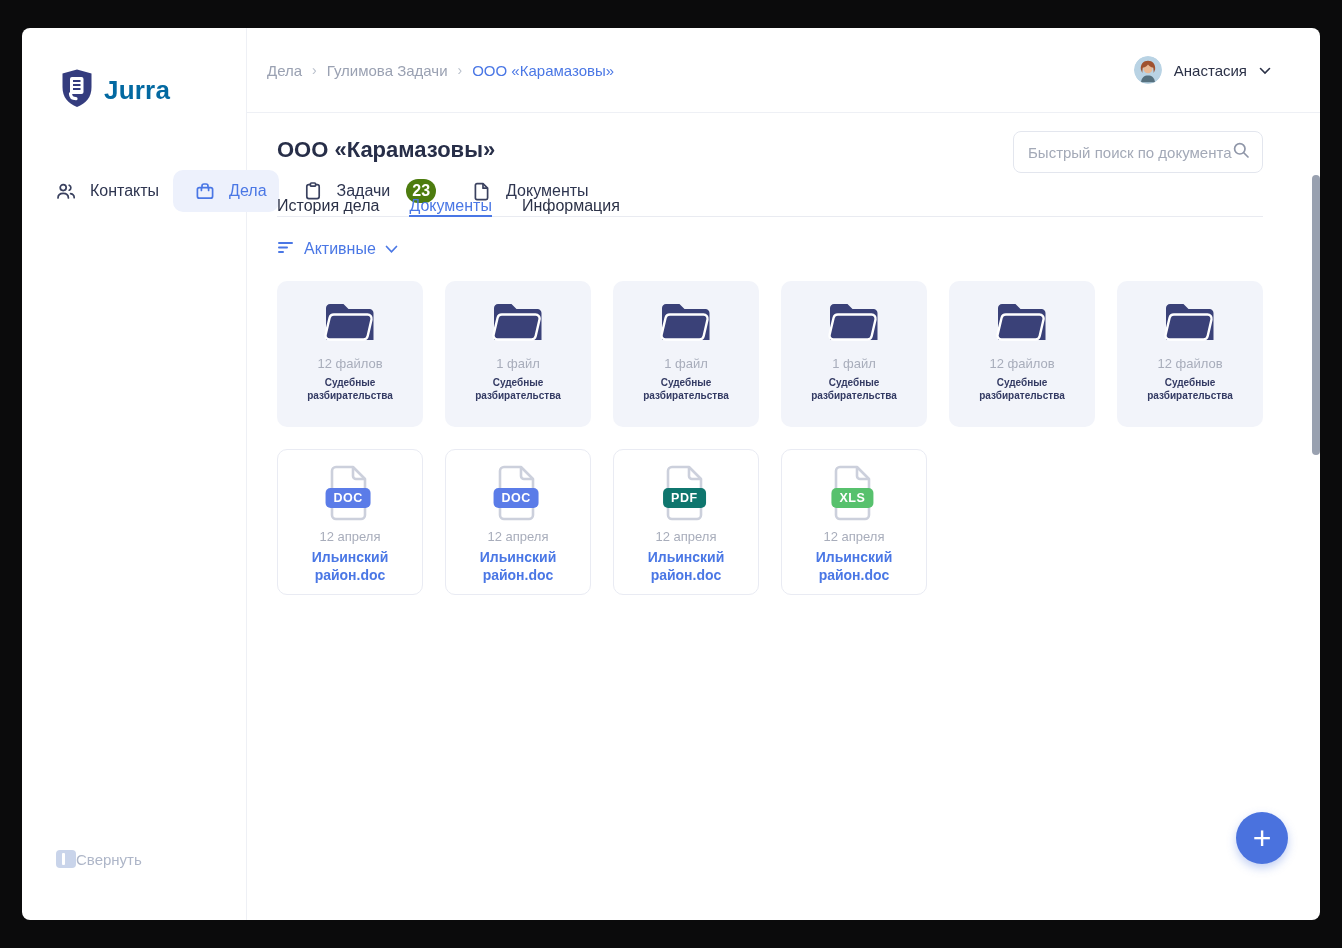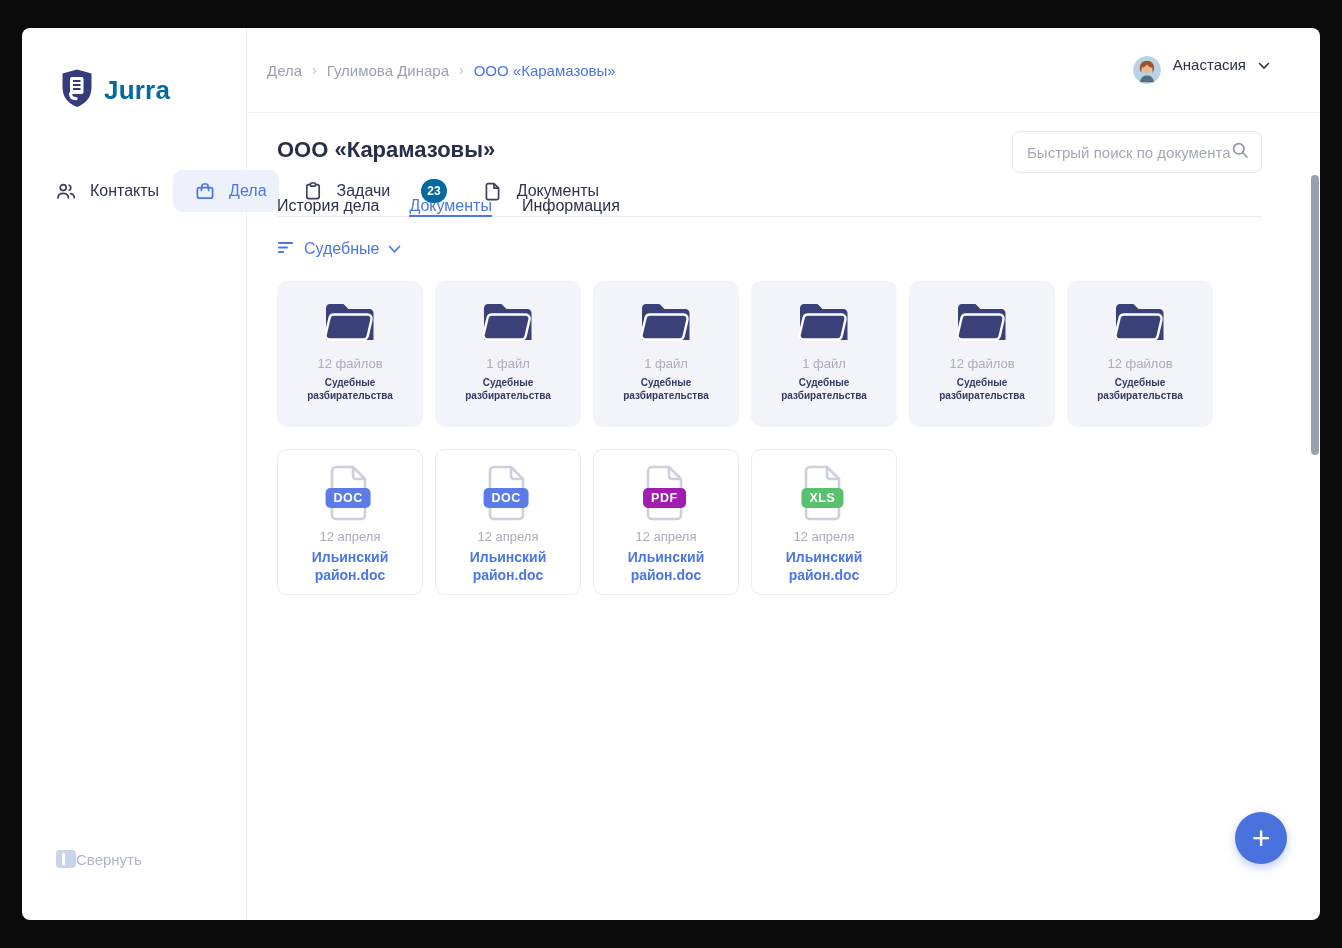--- a/index.html
+++ b/index.html
@@ -22,22 +22,22 @@
   .logo-text { font-size:26px; font-weight:bold; color:#0369a1; letter-spacing:.2px; }
   .nav { margin-top:58px; display:flex; flex-direction:row; gap:2px; }
   .nav-item {
     display:flex; align-items:center; gap:14px; height:42px;
     padding:0 12px 0 22px; border-radius:10px; cursor:pointer;
     font-size:16px; color:#2e3550;
   }
   .nav-item .ni-icon { width:20px; height:20px; flex:0 0 20px; display:flex; align-items:center; }
   .nav-item.active { background:#edf1fc; color:#4a77e5; }
   .badge {
-    margin-left:17px; min-width:24px; height:24px; padding:0 6px; border-radius:12px;
-    background:#0369a1; color:#fff; font-size:12px; font-weight:bold;
+    margin-left:2px; min-width:24px; height:24px; padding:0 6px; border-radius:12px;
+    background:#4d7c0f; color:#fff; font-size:16px; font-weight:bold;
     display:inline-flex; align-items:center; justify-content:center;
   }
   .collapse-btn {
     position:absolute; left:34px; bottom:52px; display:flex; align-items:center;
     color:#aeb6c8; font-size:15px; cursor:pointer;
   }
   .collapse-glyph {
     width:20px; height:18px; background:#c9d4ea; border-radius:4px; position:relative;
   }
   .collapse-glyph::after {
@@ -48,21 +48,21 @@
   .main { flex:1; position:relative; display:flex; flex-direction:column; }
   .topbar {
     height:85px; flex:0 0 85px; border-bottom:1px solid #eef0f5;
     display:flex; align-items:center; justify-content:space-between;
     padding:0 50px 0 20px;
   }
   .breadcrumb { display:flex; align-items:center; gap:10px; font-size:15px; }
   .crumb { color:#9aa1b2; cursor:pointer; }
   .crumb.current { color:#4a77e5; }
   .crumb-sep { color:#b9c0cc; font-size:14px; }
-  .user-chip { display:flex; align-items:flex-start; gap:12px; cursor:pointer; }
+  .user-chip { display:flex; align-items:center; gap:12px; cursor:pointer; }
   .avatar { width:28px; height:28px; border-radius:50%; overflow:hidden; flex:0 0 28px; }
   .user-name { font-size:15px; color:#2b3147; }
   
   .content { padding:18px 58px 0 30px; flex:1; }
   .content-top { display:flex; justify-content:space-between; align-items:flex-start; }
   .page-title { font-size:22px; font-weight:bold; color:#272e48; padding-top:6px; }
   .search-box {
     width:250px; height:42px; border:1px solid #e3e6ee; border-radius:8px;
     display:flex; align-items:center; padding:0 12px 0 14px; background:#fff;
   }
@@ -75,21 +75,21 @@
   .tab {
     font-size:16px; color:#2b3147; padding-bottom:0; cursor:pointer;
     border-bottom:2.5px solid transparent; margin-bottom:-1px;margin-top:8px;
   }
   .tab.active { color:#4a77e5; border-bottom-color:#4a77e5; }
   .filter-row {
     margin-top:22px; display:flex; align-items:center; gap:9px;
     color:#4a77e5; font-size:16px; cursor:pointer; width:max-content;
   }
   
-  .grid { margin-top:22px; display:flex; gap:12px; }
+  .grid { margin-top:22px; display:flex; gap:22px; }
   .card {
     width:146px; height:146px; border-radius:10px; cursor:pointer;
     display:flex; flex-direction:column; align-items:center; text-align:center;
   }
   .card.folder-card { background:#f2f4fa; padding-top:17px; }
   .card.file-card { background:#ffffff; border:1px solid #e9ebf3; padding-top:14px; }
   .card-count, .card-date { font-size:13px; color:#a8adbb; margin-top:7px; }
   .folder-title { font-size:10px; font-weight:bold; color:#333a63; margin-top:5px; line-height:1.3; padding:0 10px; }
   .file-name { font-size:14px; font-weight:bold; color:#4a77e5; margin-top:4px; line-height:1.3; padding:0 14px; }
   .doc-wrap { position:relative; width:46px; height:58px; }
@@ -181,21 +181,21 @@
       <span>Свернуть</span>
     </div>
   </aside>
 
   <div class="main">
 
     <header class="topbar">
       <div class="breadcrumb">
         <span class="crumb">Дела</span>
         <span class="crumb-sep">›</span>
-        <span class="crumb">Гулимова Динара</span>
+        <span class="crumb">Гулимова Задачи</span>
         <span class="crumb-sep">›</span>
         <span class="crumb current">ООО «Карамазовы»</span>
       </div>
       <div class="user-chip">
         <span class="avatar">
           <svg width="28" height="28" viewBox="0 0 32 32">
             <circle cx="16" cy="16" r="16" fill="#b9d3e4"></circle>
             <path d="M8 30 c.8-5.4 3.8-7.6 8-7.6 s7.2 2.2 8 7.6 z" fill="#55707e"></path>
             <circle cx="16" cy="14.5" r="5.2" fill="#e9b893"></circle>
             <path d="M16 5.5 c-5.2 0-8.6 3.8-8.2 9.6 l1.6 4.2 .6-5.8 c3-.8 5-2 6-3.8 1.2 1.8 3.2 3 6 3.8 l.6 5.8 1.6-4.2 C24.6 9.3 21.2 5.5 16 5.5 z" fill="#a0522f"></path>
@@ -231,21 +231,21 @@
       </div>
 
       <div class="filter-row">
         <span>
           <svg width="18" height="16" viewBox="0 0 18 16" stroke="#4a77e5" stroke-width="2" stroke-linecap="round">
             <line x1="2" y1="4" x2="15" y2="4"></line>
               <line x1="2" y1="8.5" x2="10" y2="8.5"></line>
               <line x1="2" y1="13" x2="6" y2="13"></line>
           </svg>
         </span>
-        <span>Судебные</span>
+        <span>Активные</span>
         <span>
           <svg width="13" height="9" viewBox="0 0 13 9" fill="none" stroke="#4a77e5" stroke-width="1.7" stroke-linecap="round">
               <path d="M1.5 1.5 L6.5 6.8 L11.5 1.5"></path>
             </svg>
         </span>
       </div>
 
       <div class="grid">
 
           <div class="card folder-card">
@@ -340,21 +340,21 @@
             <div class="card-date">12 апреля</div>
             <div class="file-name">Ильинский район.doc</div>
           </div>
 
           <div class="card file-card">
             <span class="doc-wrap">
               <svg width="46" height="58" viewBox="0 0 46 58" fill="none" stroke="#ccd0dc" stroke-width="2.6" stroke-linejoin="round">
                 <path d="M9 3 h17 l12 12 v36 a4 4 0 0 1-4 4 H9 a4 4 0 0 1-4-4 V7 a4 4 0 0 1 4-4 z" fill="#ffffff"></path>
                 <path d="M26 3.5 v8.5 a3 3 0 0 0 3 3 h8.5"></path>
               </svg>
-              <span class="type-pill" style="background: #a21caf;">PDF</span>
+              <span class="type-pill" style="background: #0f766e;">PDF</span>
             </span>
             <div class="card-date">12 апреля</div>
             <div class="file-name">Ильинский район.doc</div>
           </div>
 
           <div class="card file-card">
             <span class="doc-wrap">
               <svg width="46" height="58" viewBox="0 0 46 58" fill="none" stroke="#ccd0dc" stroke-width="2.6" stroke-linejoin="round">
                 <path d="M9 3 h17 l12 12 v36 a4 4 0 0 1-4 4 H9 a4 4 0 0 1-4-4 V7 a4 4 0 0 1 4-4 z" fill="#ffffff"></path>
                 <path d="M26 3.5 v8.5 a3 3 0 0 0 3 3 h8.5"></path>

